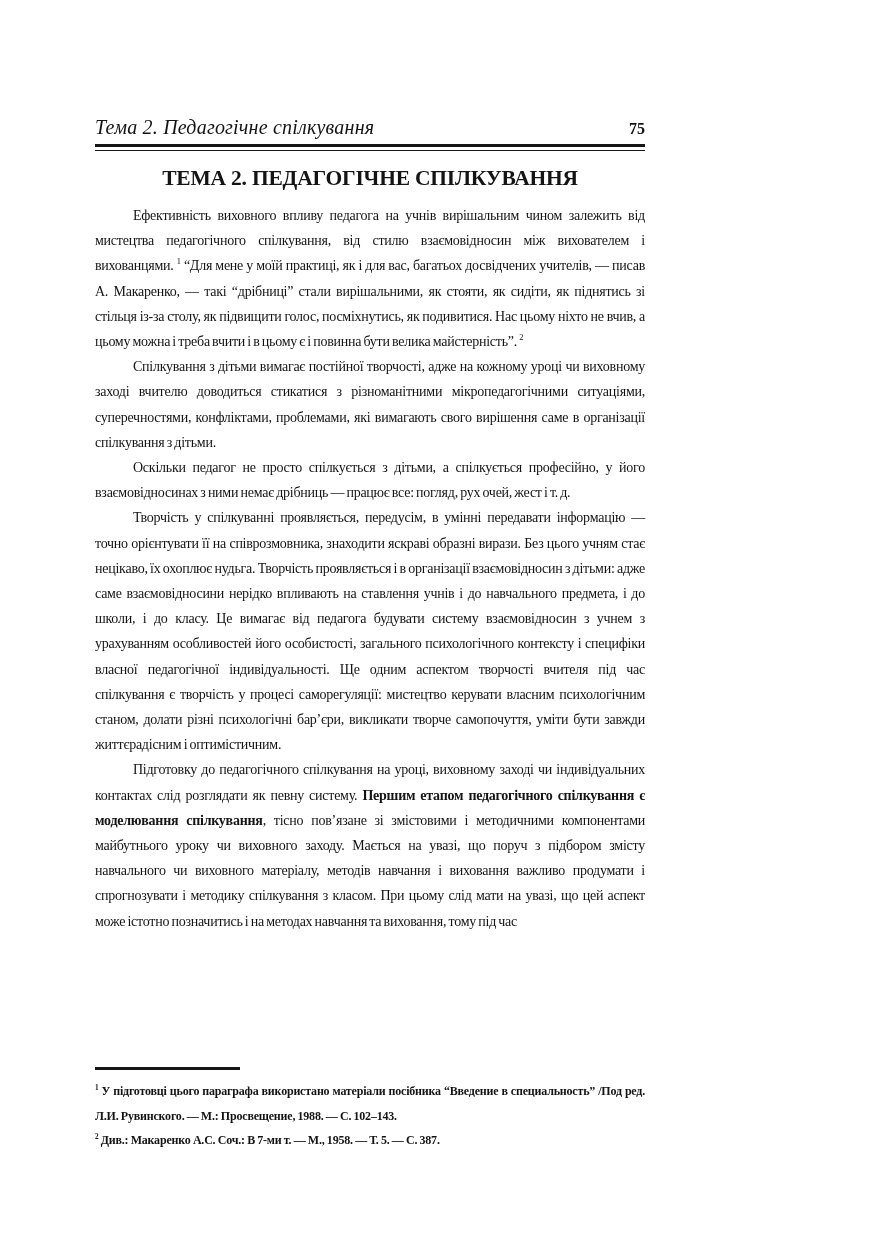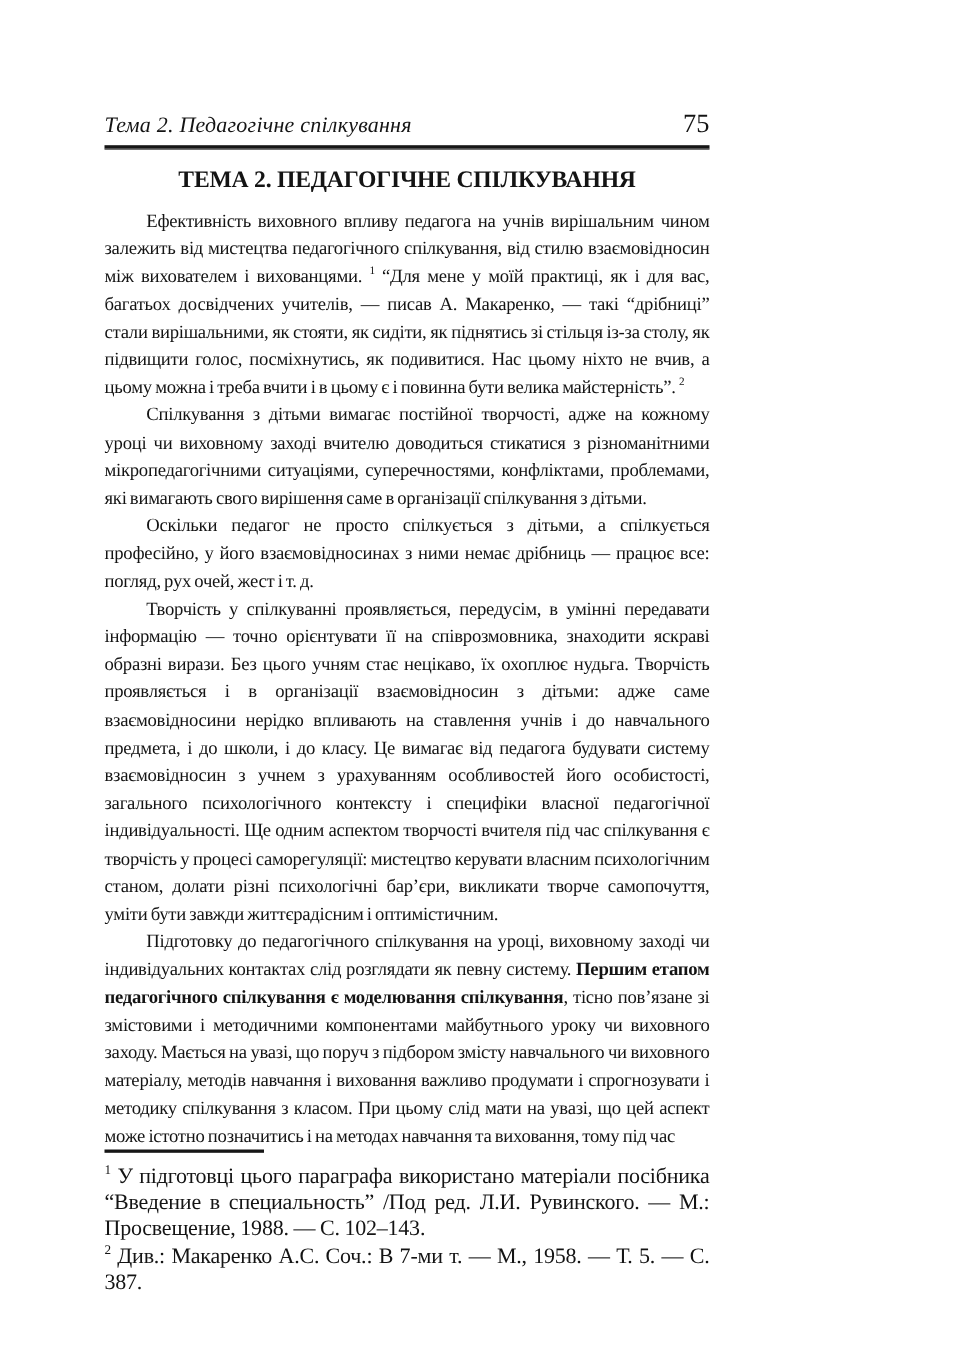--- a/index.html
+++ b/index.html
@@ -22,41 +22,42 @@
     display: flex;
     justify-content: space-between;
     align-items: baseline;
     font-size: 20px;
   }
   .running-header .rh-title {
     font-style: italic;
     letter-spacing: 0.2px;
   }
   .running-header .rh-page {
-    font-weight: normal;
-    font-size: 24px;
+    font-weight: bold;
+    font-size: 16px;
+    margin-top: 20px;
   }
   .header-rule {
     margin-top: 5px;
     height: 7px;
     border-top: 3px solid #161616;
     border-bottom: 1.5px solid #161616;
   }
   .page-title {
     text-align: center;
     font-weight: bold;
     font-size: 21.5px;
     margin-top: 15px;
     letter-spacing: -0.2px;
   }
   .body-text {
     margin-top: 12px;
   }
   .body-text p {
-    font-size: 17px;
+    font-size: 14px;
     line-height: 25.2px;
     text-align: justify;
     text-indent: 38px;
     letter-spacing: -0.25px;
     word-spacing: -1px;
   }
   .seg-sup {
     vertical-align: super;
     font-size: 0.6em;
     line-height: 0;
@@ -65,25 +66,26 @@
   .footnotes {
     margin-top: auto;
   }
   .footnote-separator {
     width: 145px;
     height: 3px;
     background: #161616;
     margin-bottom: 9px;
   }
   .footnotes p {
-    font-size: 20px;
+    font-size: 12px;
     line-height: 24.2px;
     text-align: justify;
     letter-spacing: -0.2px;
     word-spacing: -0.5px;
+    font-weight: bold;
   }
 </style>
 </head>
 <body>
 
 <div class="page">
 
   <div class="running-header">
     <span class="rh-title">Тема 2. Педагогічне спілкування</span>
     <span class="rh-page">75</span>

